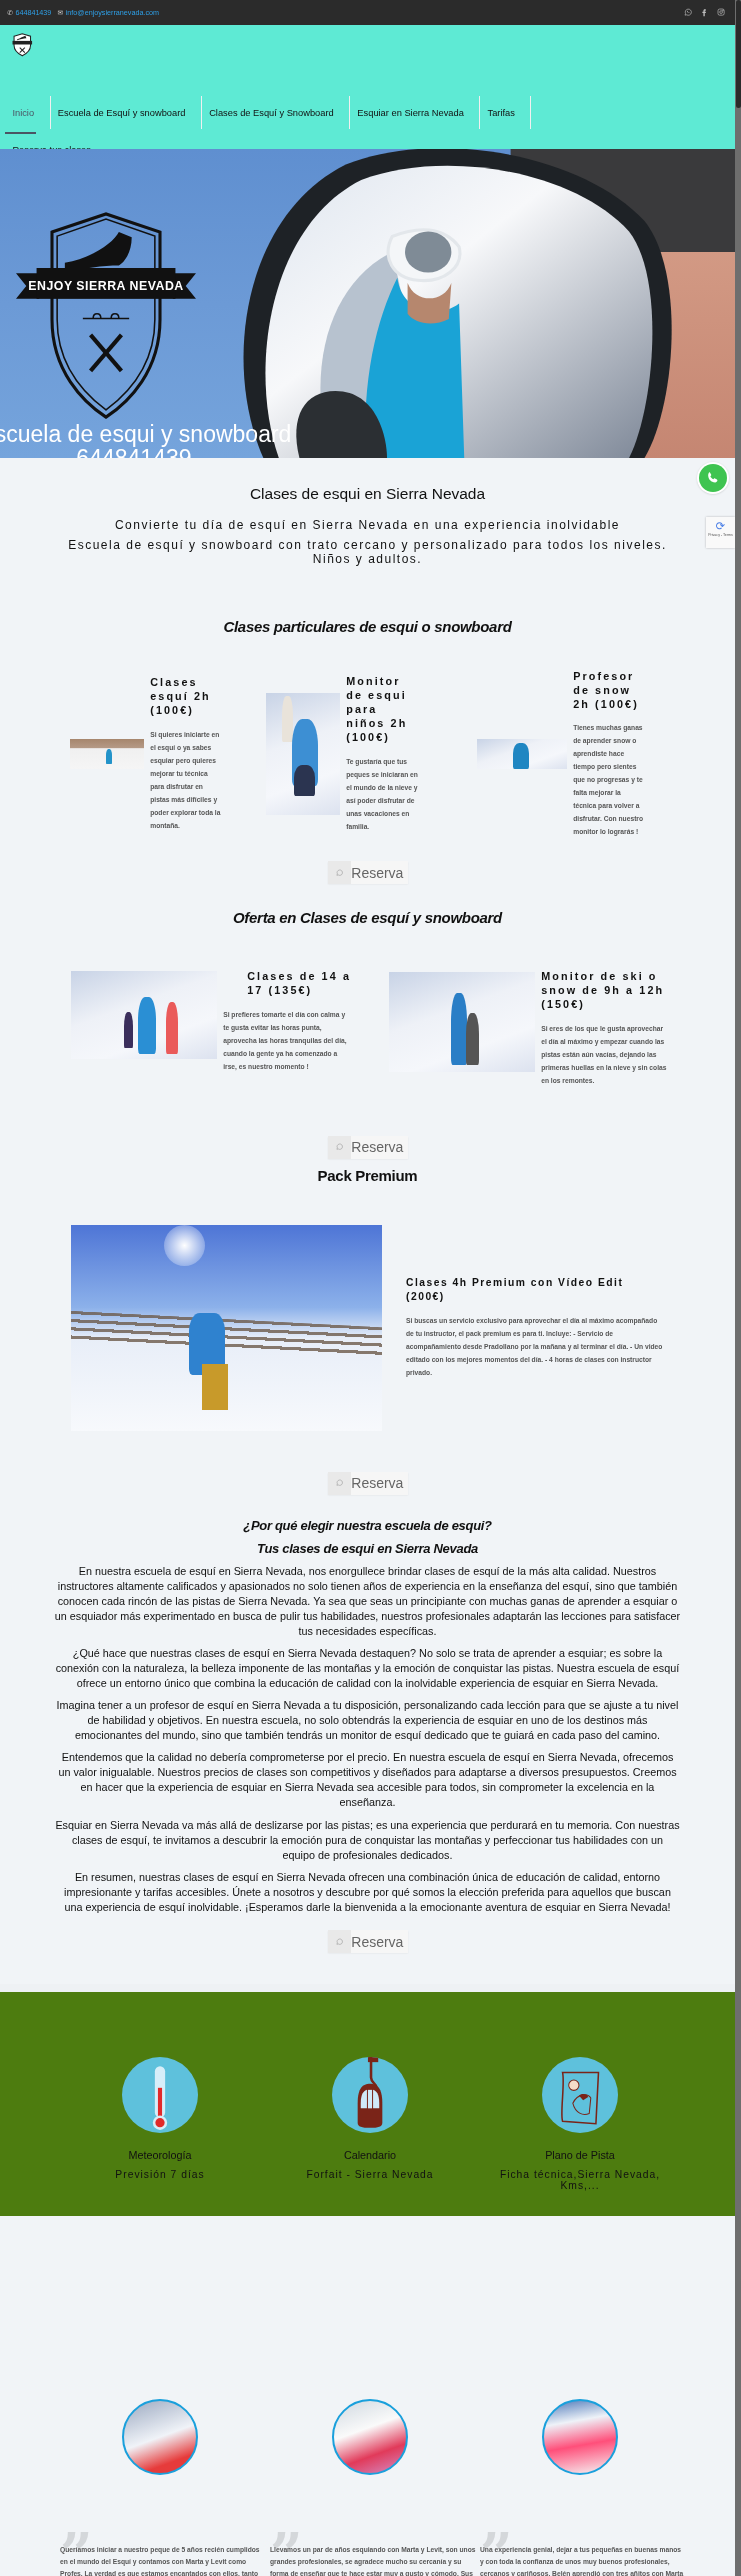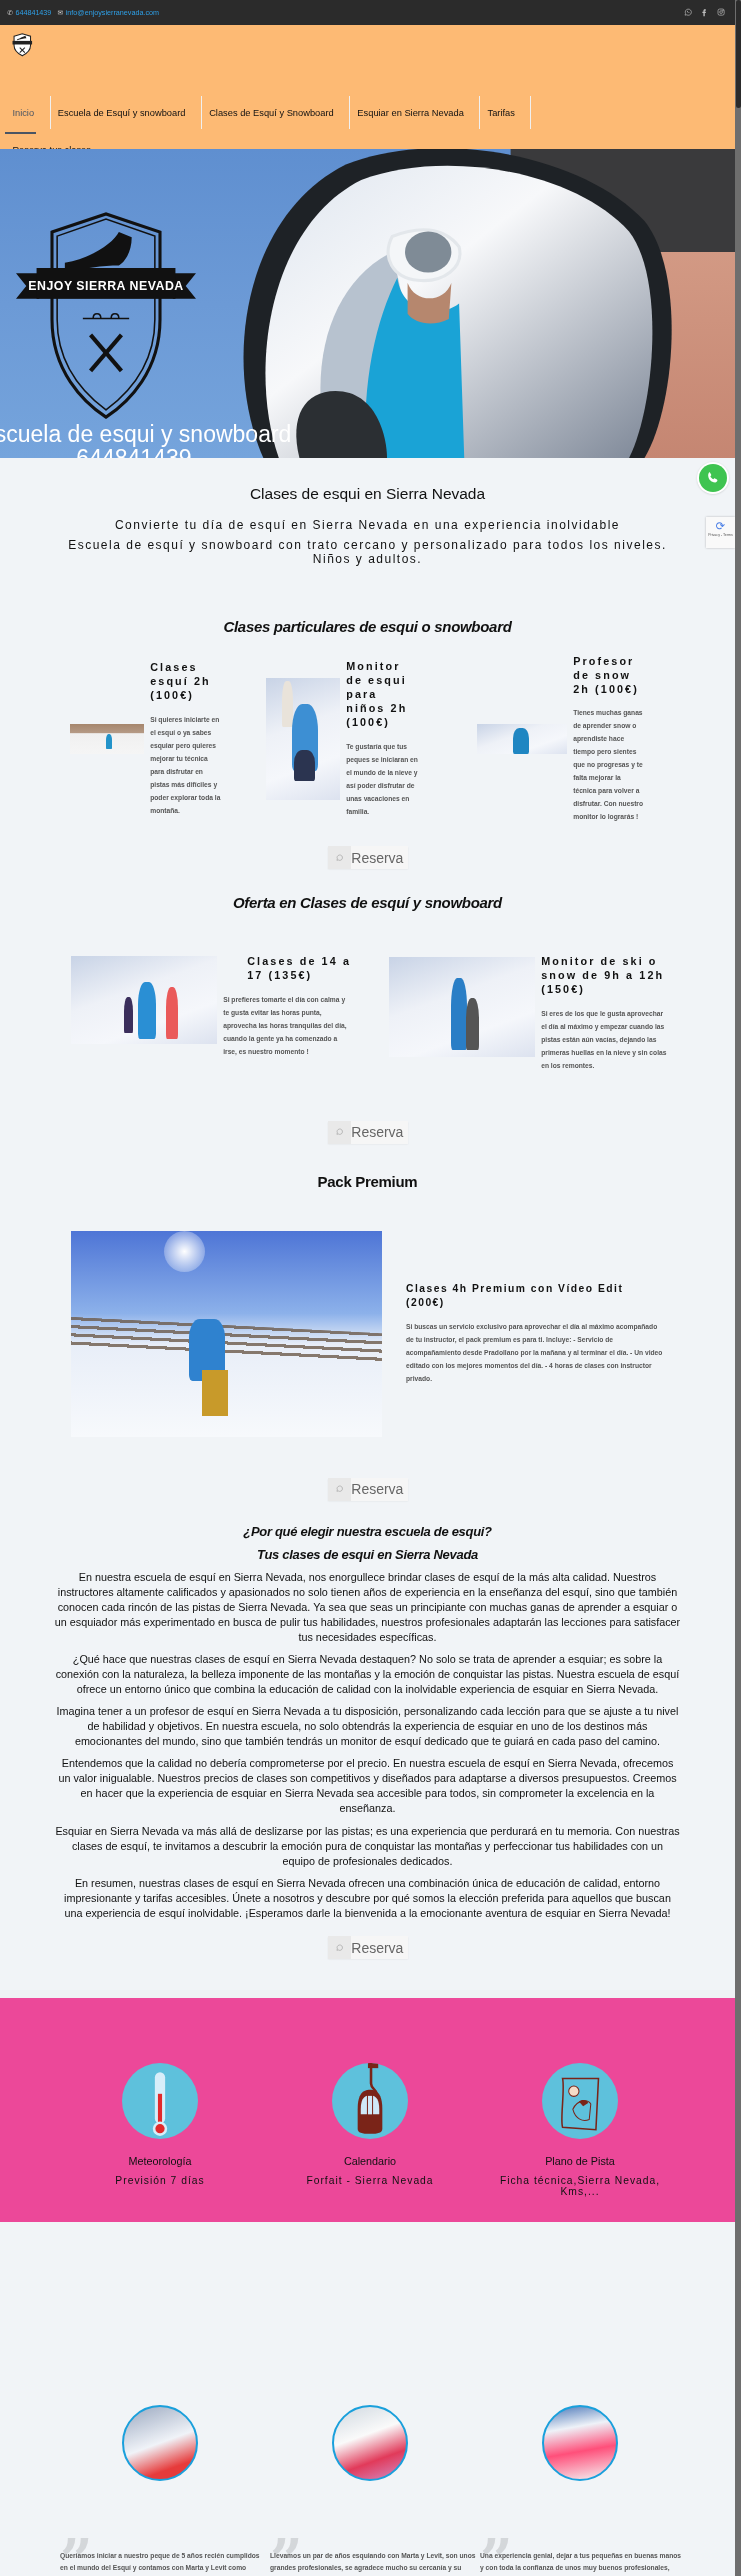--- a/index.html
+++ b/index.html
@@ -12,21 +12,21 @@
   
   .topbar { height: 25px; background: #2b2b2b; display: flex; align-items: center; justify-content: space-between; padding: 0 7.2px; }
   .topbar .contacts { display: flex; align-items: center; gap: 6.2px; font-size: 7.2px; }
   .topbar .contact { display: flex; align-items: center; gap: 2.6px; color: #2e9fe6; }
   .topbar .contact .ico { color: #cfcfcf; font-size: 6.7px; }
   .topbar .socials { display: flex; gap: 7.2px; align-items: center; padding-right: 2.1px; }
   .soc { width: 9.3px; height: 9.3px; display: inline-flex; align-items: center; justify-content: center; color: #bdbdbd; }
   .soc svg { width: 8.2px; height: 8.2px; }
 
   
-  .header { background: #fdba74; height: 124px; padding: 0 0 0 7.2px; position: relative; }
+  .header { background: #5eead4; height: 124px; padding: 0 0 0 7.2px; position: relative; }
   .logo-small { position: absolute; left: 12.4px; top: 8.2px; width: 20.6px; height: 24px; }
   .nav { position: absolute; left: 5.2px; top: 71px; display: flex; align-items: center; height: 33px; }
   .nav-item { font-size: 9.3px; padding: 0 15.5px 0 7.2px; height: 33px; display: flex; align-items: center; border-right: 0.5px solid #f0f0f0; color: #111; cursor: pointer; position: relative; }
   .nav-item.active { color: #4a5563; }
   .nav-item.active::after { content: ""; position: absolute; left: 0; bottom: -5.2px; width: 31px; height: 2.1px; background: #4a5563; }
   .nav-item:last-child { border-right: 0.5px solid #f0f0f0; }
   .nav2 { position: absolute; left: 12.4px; top: 120px; font-size: 9.3px; color: #111; }
 
   
   .hero { height: 309px; position: relative; overflow: hidden; background: linear-gradient(180deg, #5f8fd0 0%, #6c9ad6 50%, #75a4dc 100%); }
@@ -38,42 +38,42 @@
 
   
   .intro { text-align: center; padding-top: 27px; }
   .intro h1 { font-weight: normal; font-size: 15.5px; margin-bottom: 15.5px; }
   .intro p { font-size: 12px; letter-spacing: 1.5px; line-height: 13.4px; max-width: 618px; margin: 0 auto 7.2px; }
 
   .section-title { text-align: center; font-style: italic; font-weight: bold; font-size: 15px; letter-spacing: -0.3px; }
   .section-title.plain { font-style: normal; }
 
   
-  .cards3 { display: flex; gap: 0; margin-top: 19px; padding: 0 0 0 70px; }
+  .cards3 { display: flex; gap: 0; margin-top: 34px; padding: 0 0 0 70px; }
   .card { display: flex; align-items: center; gap: 6.2px; }
   .card .txt h3 { font-size: 10.8px; letter-spacing: 2.1px; line-height: 14px; font-weight: bold; margin-bottom: 10.3px; }
   .card .txt p { font-size: 6.7px; color: #555; font-weight: bold; line-height: 13px; }
   .img { background-size: cover; border-radius: 0; flex: none; }
 
   .reserve { display: flex; justify-content: center; }
   .reserve-btn { display: flex; width: 80px; height: 23px; background: #f6f6f6; box-shadow: 0 0.5px 1.5px rgba(0,0,0,0.08); cursor: pointer; }
   .reserve-btn .ic { width: 25px; background: #e9e9e9; display: flex; align-items: center; justify-content: center; color: #999; }
   .reserve-btn .ic svg { width: 7.2px; height: 7.2px; }
   .reserve-btn .lb { flex: 1; display: flex; align-items: center; justify-content: center; font-size: 14px; color: #666; padding-right: 4.1px; }
 
   
   .ph-snow { background: linear-gradient(160deg, #c8d3e6 0%, #eef1f7 40%, #f5f7fb 70%, #dce2ef 100%); position: relative; overflow: hidden; }
   .ph-snow .fig { position: absolute; border-radius: 40% 40% 10% 10%; }
 
   .text-body { text-align: center; max-width: 626px; margin: 0 auto; font-size: 10.8px; line-height: 15px; color: #111; }
   .text-body p { margin-bottom: 7.2px; }
   .text-body h2 { font-size: 13px; font-style: italic; font-weight: bold; margin-bottom: 8.2px; letter-spacing: -0.3px; }
 
   
-  .info { background: #ec4899; height: 232px; position: relative; border-top: 8.2px solid #eef1f4; }
+  .info { background: #4d7c0f; height: 232px; position: relative; border-top: 8.2px solid #eef1f4; }
   .info-item { position: absolute; text-align: center; width: 196px; }
   .info-item .circle { width: 76px; height: 76px; border-radius: 50%; background: #5ec1dc; margin: 0 auto; position: relative; overflow: hidden; }
   .info-item h4 { font-weight: normal; font-size: 10.8px; margin-top: 15.5px; }
   .info-item p { font-size: 10.3px; letter-spacing: 1px; margin-top: 8.2px; line-height: 11.3px; }
 
   
   .testi { position: relative; height: 572px; }
   .avatar { position: absolute; width: 76px; height: 76px; border-radius: 50%; border: 2.1px solid #1aa0dc; overflow: hidden; }
   .quote { position: absolute; width: 206px; }
   .quote .qm { position: absolute; left: 0; top: -19.6px; font-size: 57px; line-height: 57px; color: #d4d7da; font-family: "DejaVu Serif", serif; font-weight: bold; }
@@ -266,21 +266,21 @@
     <div class="reserve-btn">
       <span class="ic">
           <svg viewBox="0 0 24 24" fill="none" stroke="currentColor" stroke-width="2">
             <path d="M3 21l1.6-4.6A9 9 0 1 1 8 20z"></path>
           </svg>
         </span>
       <span class="lb">Reserva</span>
     </div>
   </div>
 
-  <div style="margin-top:29px;">
+  <div style="margin-top:8px;">
     <div class="section-title plain">Pack Premium</div>
   </div>
   <div class="card" style="padding-left:71px;margin-top:41px;gap:24px;">
     <div class="img" style="width:311px;height:206px;background:linear-gradient(180deg,#4e75d6 0%,#8cb1ea 40%,#e8eef8 55%,#f7f9fc 100%);position:relative;overflow:hidden;">
       <div style="position:absolute;left:93px;top:0;width:41px;height:41px;border-radius:50%;background:radial-gradient(#fff,rgba(255,255,255,0));"></div>
       <div style="position:absolute;left:0;top:94px;width:311px;height:31px;background:repeating-linear-gradient(180deg,#6c5a4a 0 3.1px,transparent 3.1px 8.2px);transform:skewY(3deg);opacity:0.8;"></div>
       <div style="position:absolute;left:118px;top:88px;width:36px;height:62px;border-radius:30% 30% 10% 10%;background:#2f82cf;"></div>
       <div style="position:absolute;left:131px;top:139px;width:26px;height:46px;background:#c89a2a;"></div>
     </div>
     <div class="txt" style="width:258px;">

